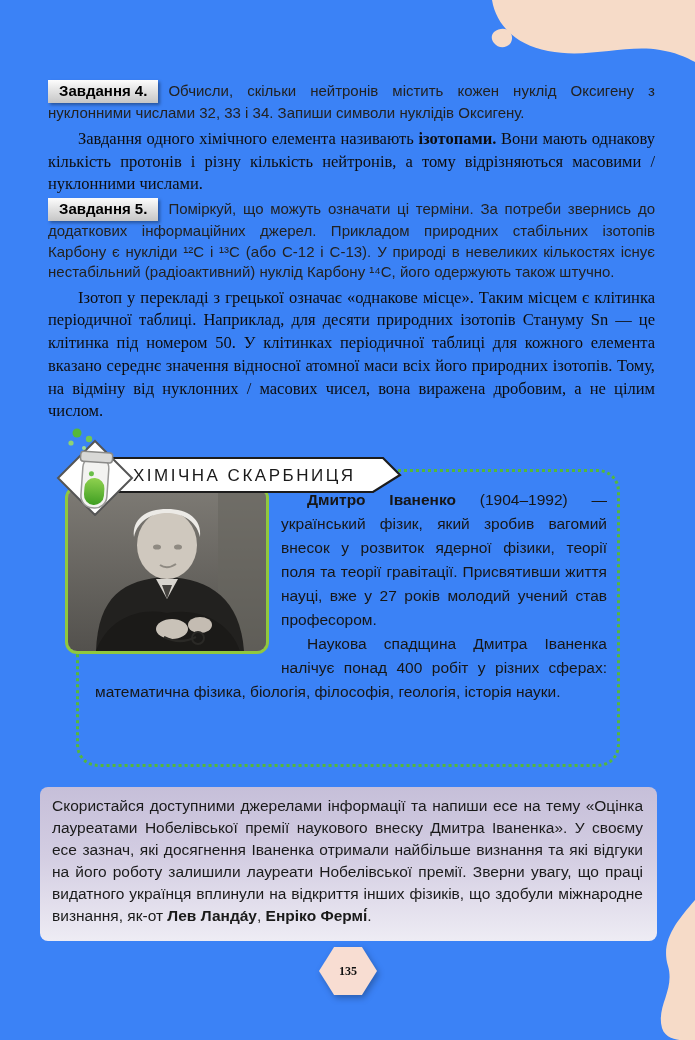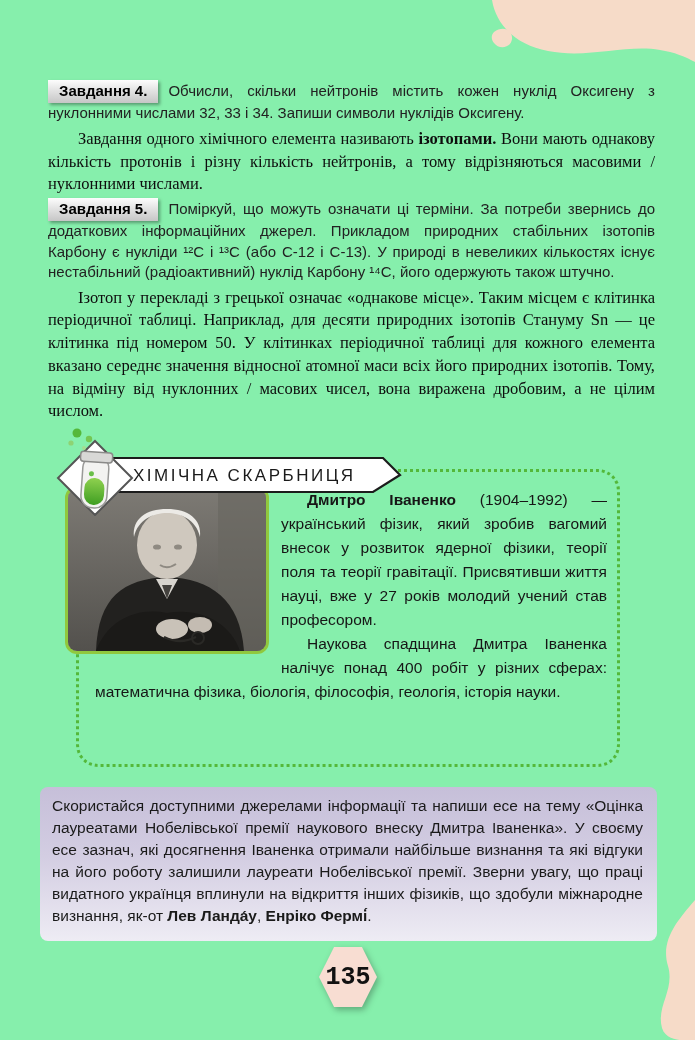--- a/index.html
+++ b/index.html
@@ -1,18 +1,18 @@
 <!DOCTYPE html>
 <html><head>
 <meta charset="utf-8">
 <style>
   * { margin:0; padding:0; box-sizing:border-box; }
   html,body { background:#fff; }
   .page {
-    position:relative; width:695px; height:1040px; background:#86efac;
+    position:relative; width:695px; height:1040px; background:#3b82f6;
     overflow:hidden; font-family:"Liberation Serif", serif; color:#111;
   }
   .deco { position:absolute; z-index:0; }
   .deco-top { top:0; right:0; }
   .deco-bottom { bottom:0; right:0; }
   .content { position:relative; z-index:1; padding:80px 40px 0 48px; }
 
   
   .task { font-family:"Liberation Sans", sans-serif; font-size:15px; line-height:1.36;
           text-align:justify; color:#222; margin-bottom:4px; }
@@ -66,25 +66,25 @@
   .media-header text {
     font-family:"Liberation Sans", sans-serif; font-size:21.5px; fill:#29b6e2;
     letter-spacing:0.5px;
   }
   .media-box b { font-weight:bold; }
 
   
   .page-num-wrap { position:absolute; left:319px; top:947px; z-index:2;
                    filter:drop-shadow(2px 3px 3px rgba(0,0,0,0.28)); }
   .page-num {
-    width:58px; height:60px; background:#f8ddd2;
+    width:58px; height:48px; background:#f8ddd2;
     clip-path:polygon(26% 0,74% 0,100% 50%,74% 100%,26% 100%,0 50%);
     display:flex; align-items:center; justify-content:center;
-    font-family:Liberation Mono, monospace; font-weight:bold;
-    font-size:25px; color:#111;
+    font-family:Liberation Serif, serif; font-weight:bold;
+    font-size:12px; color:#111;
   }
 </style>
 </head>
 <body>
 
 <div class="page">
 
   <svg class="deco deco-top" width="215" height="78" viewBox="0 0 215 78">
     <path d="M12,0 C16,24 34,44 68,51 C108,59 146,44 180,50 C194,52 206,57 215,62 L215,0 Z" fill="#f6dbc8"></path>
     <path d="M14,32 c9,-7 19,-2 18,7 c-1,9 -13,11 -18,4 c-3,-4 -3,-8 0,-11 Z" fill="#f6dbc8"></path>

